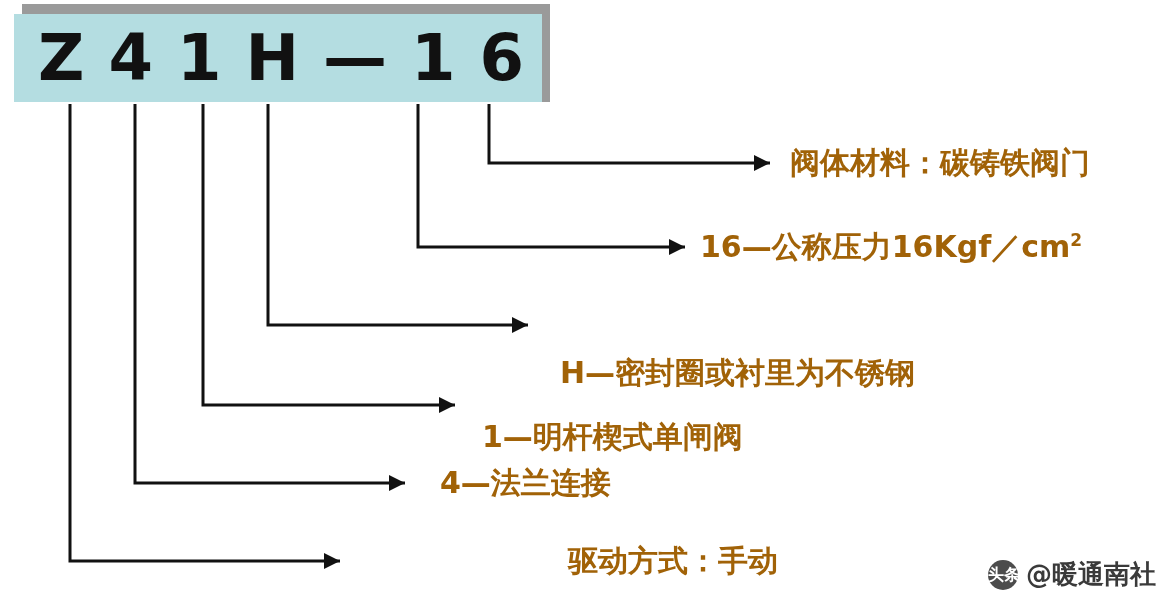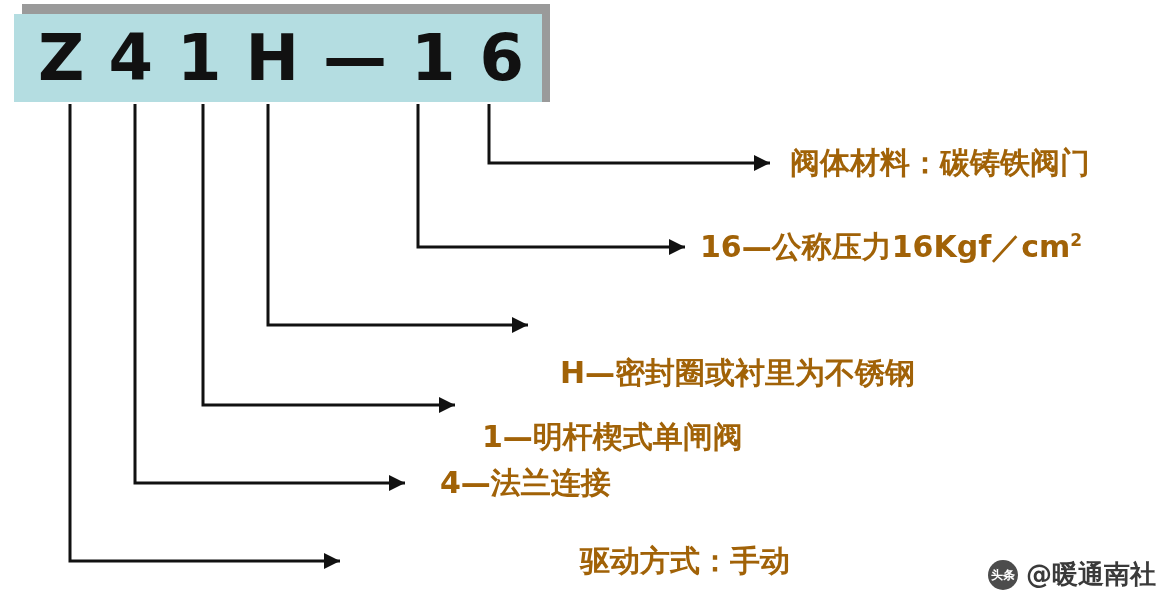--- a/index.html
+++ b/index.html
@@ -88,21 +88,21 @@
     white-space: nowrap;
     font-family: "DejaVu Sans", "Liberation Sans", sans-serif;
   }
   .wm .tt {
     display: inline-block;
     width: 30px;
     height: 30px;
     border-radius: 50%;
     background: #4c4c4c;
     color: #ffffff;
-    font-size: 12px;
+    font-size: 16px;
     line-height: 30px;
     text-align: center;
     font-weight: bold;
   }
 </style>
 </head>
 <body>
 
 <div id="canvas">
 
@@ -139,20 +139,20 @@
 
   <div class="label" style="left:700px; top:247px; transform:translateY(-50%);"><span>16—公称压力16Kgf／cm</span><sup>2</sup></div>
 
   <div class="label" style="left:560px; top:325px; transform:translateY(-50%);margin-top:48px;">H—密封圈或衬里为不锈钢</div>
 
   <div class="label" style="left:482px; top:405px; transform:translateY(-50%);margin-top:32px;">1—明杆楔式单闸阀</div>
 
   <div class="label" style="left:440px; top:483px; transform:translateY(-50%);">4—法兰连接</div>
 
 
-  <div class="label" style="left:580px; top:561px; transform:translateY(-50%);">驱动方式：手动</div>
+  <div class="label" style="left:568px; top:561px; transform:translateY(-50%);">驱动方式：手动</div>
 
   <div class="wm">
     <span class="tt">头条</span>
     <span>@暖通南社</span>
   </div>
 
 </div>
 
 </body></html>

